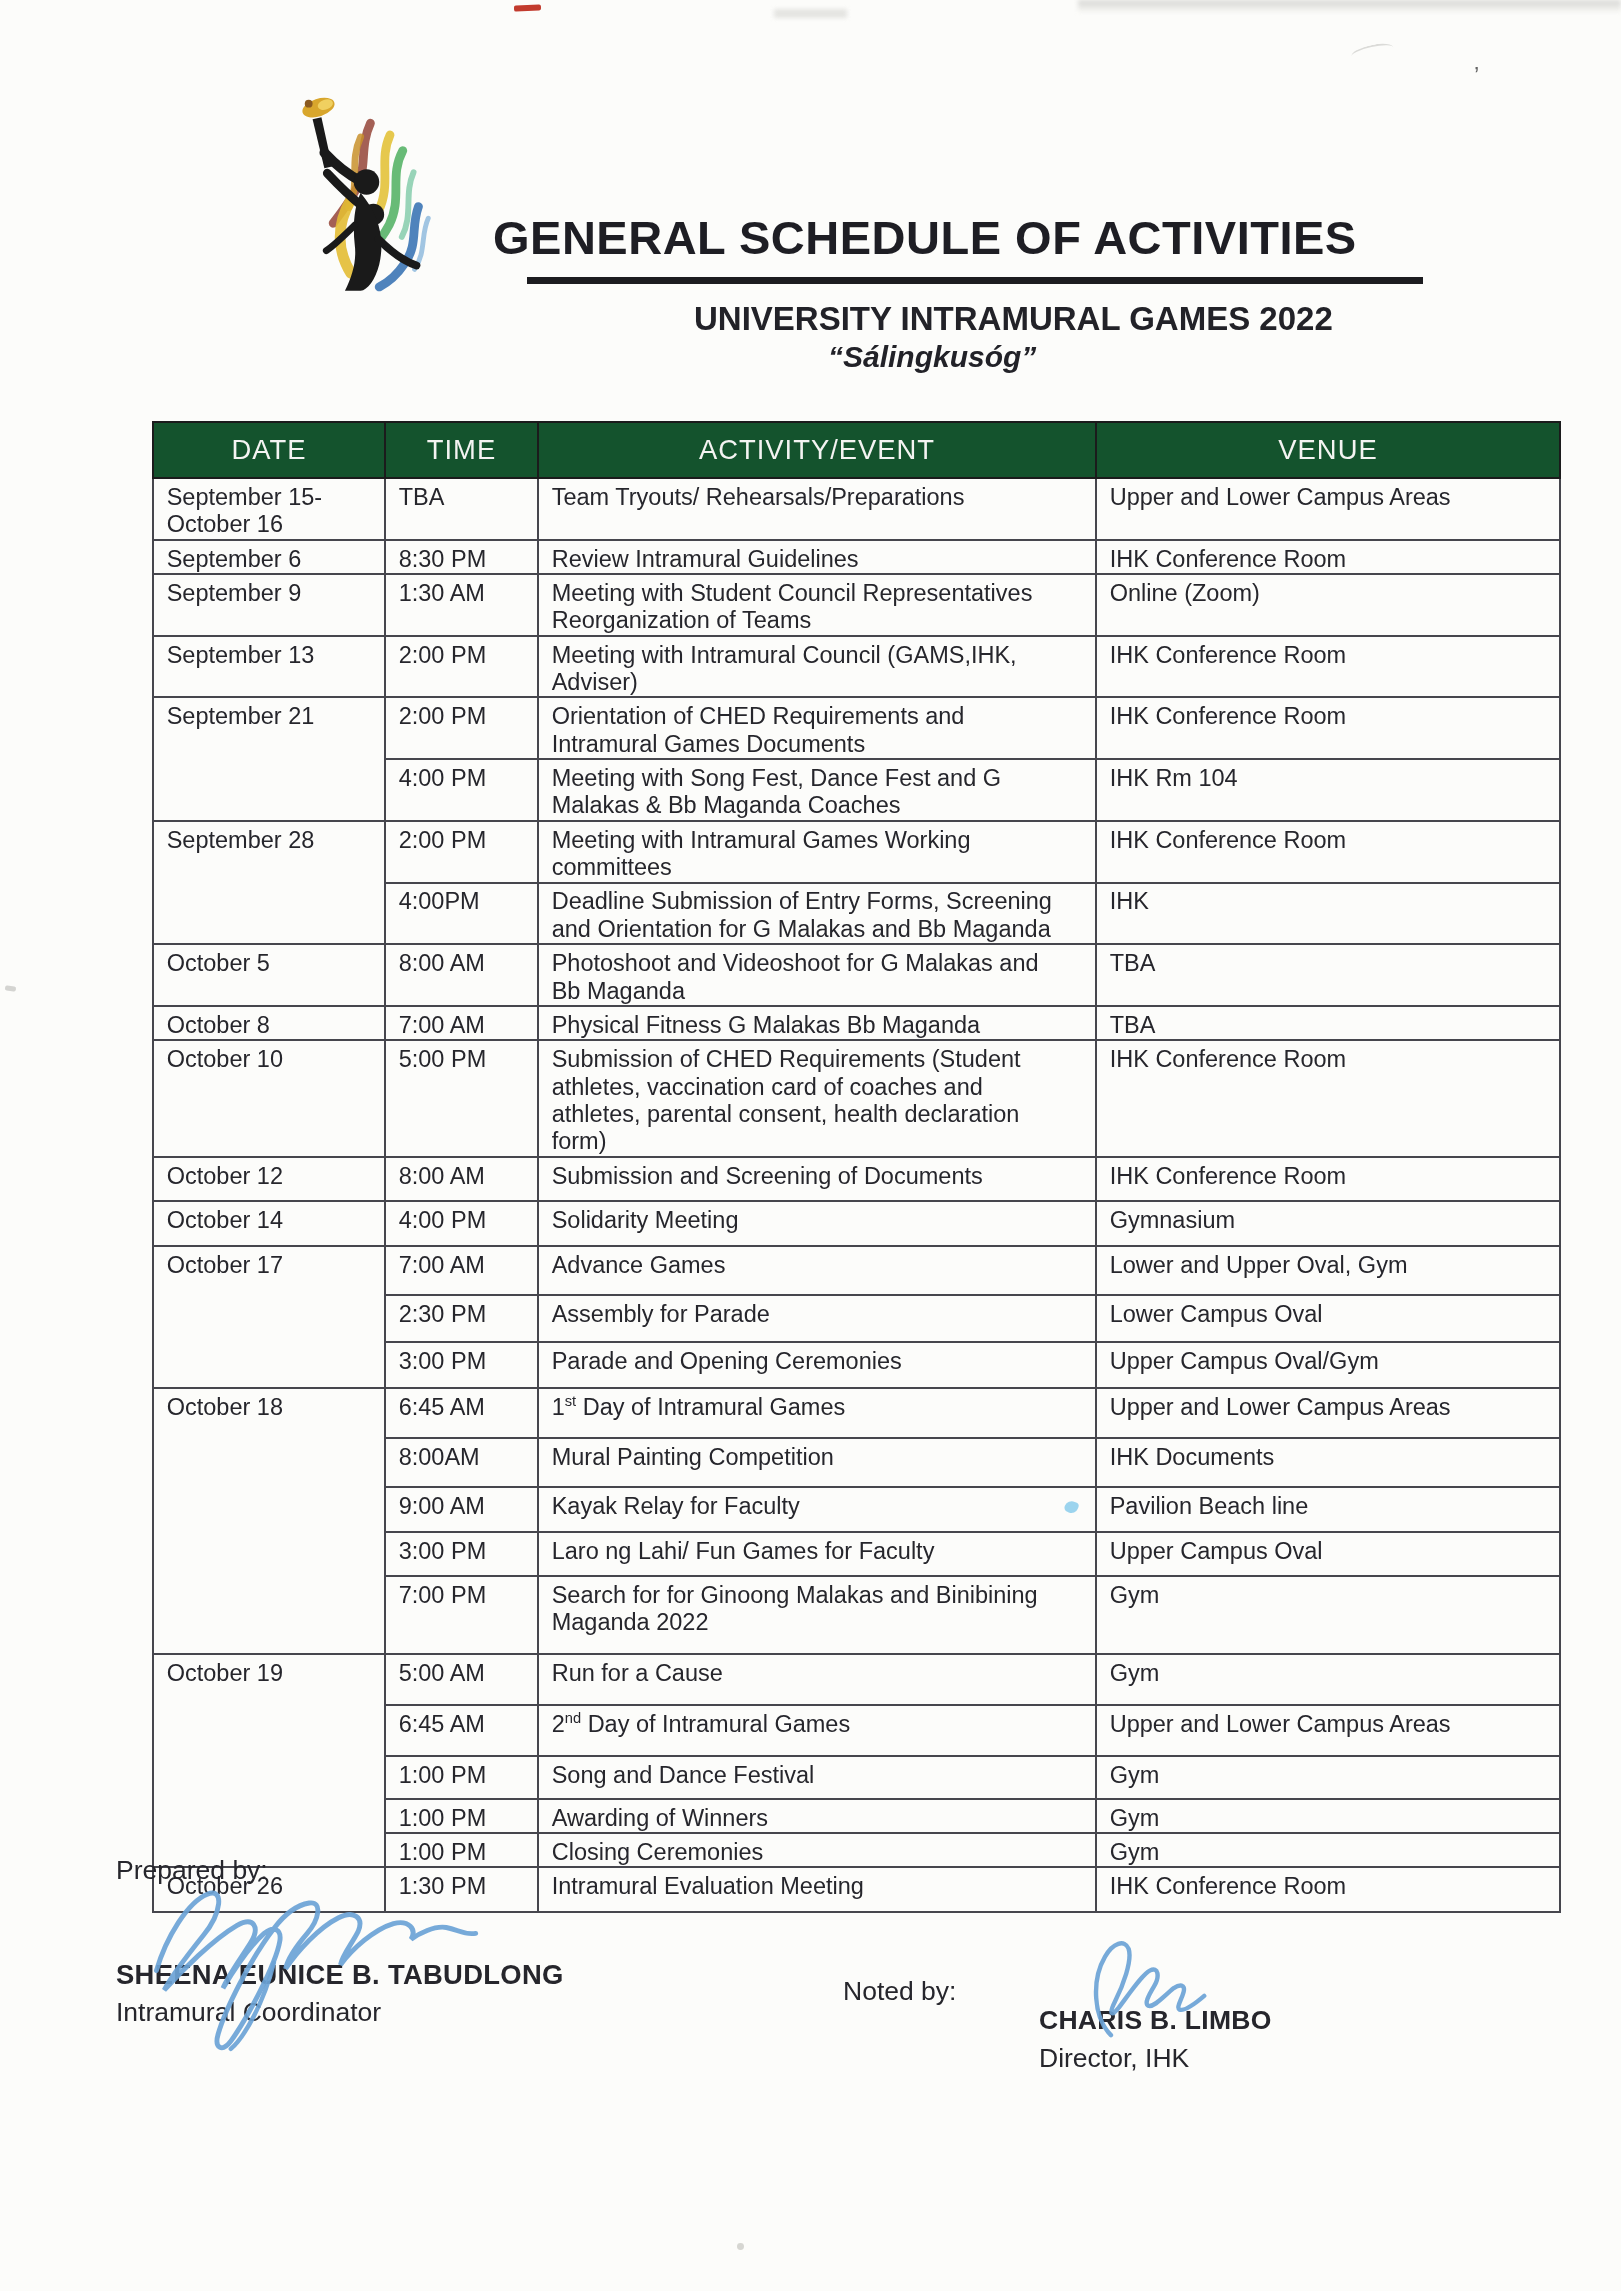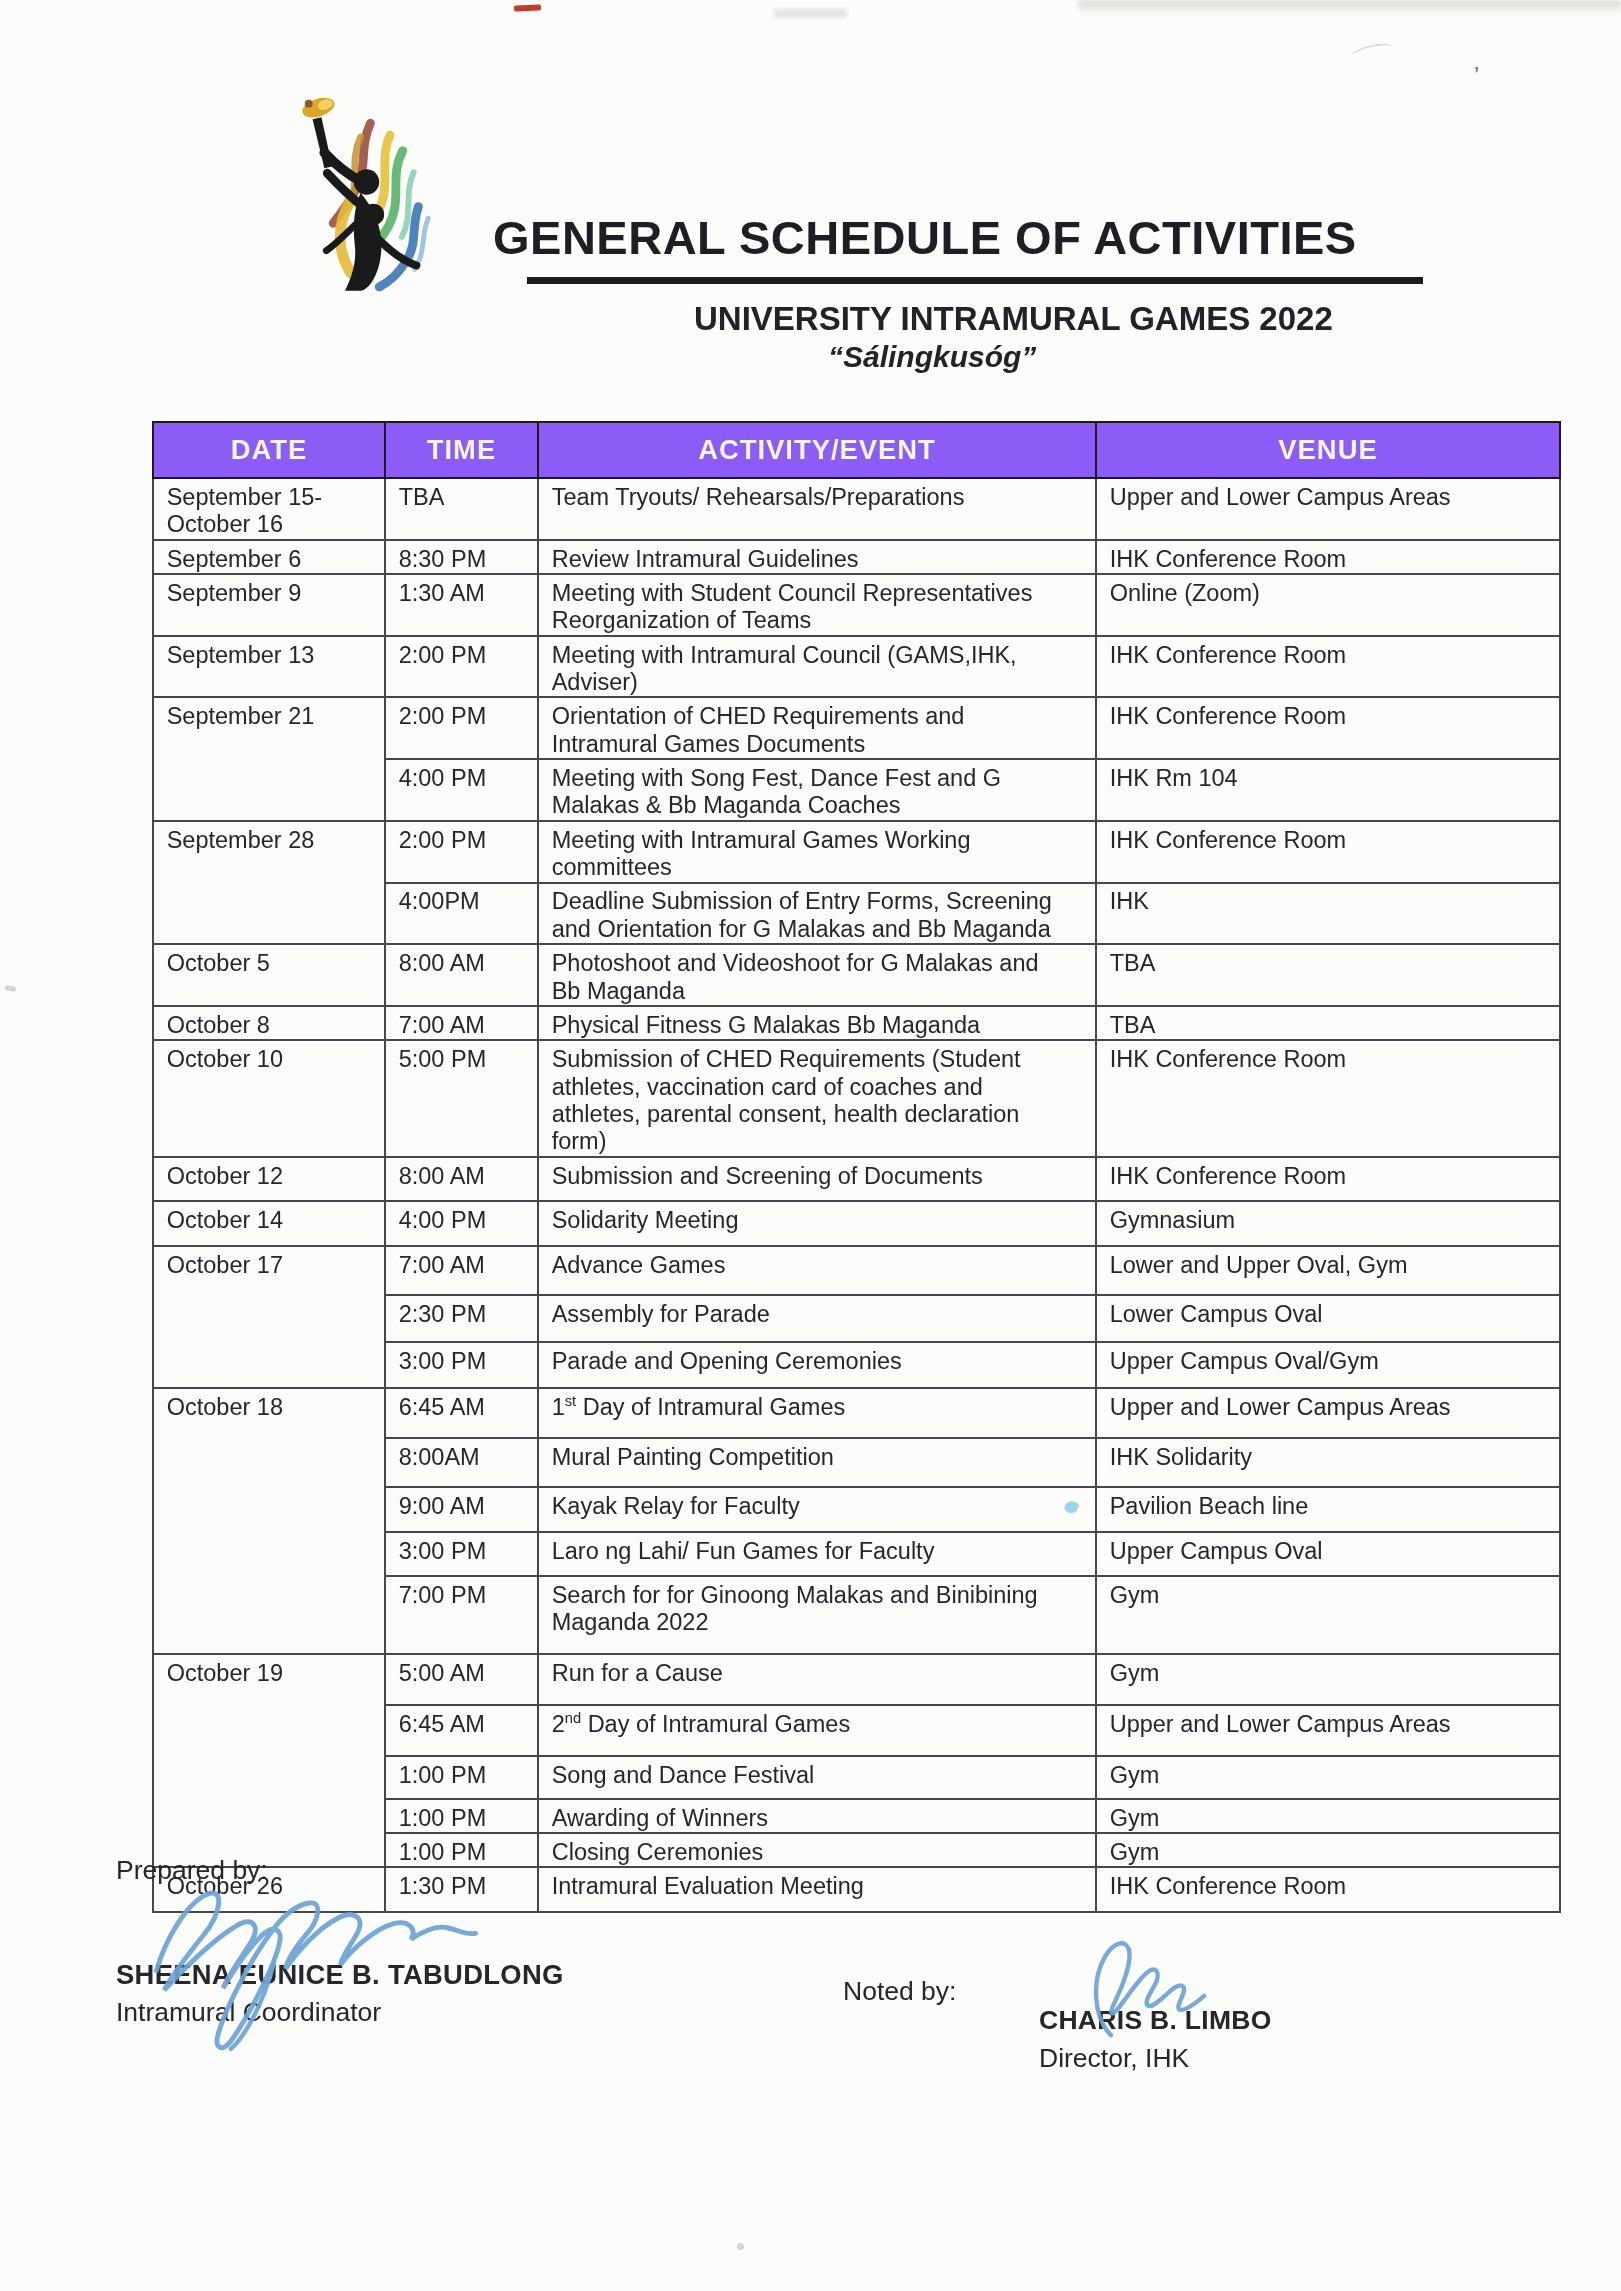--- a/index.html
+++ b/index.html
@@ -28,21 +28,21 @@
   .title{position:absolute;left:493px;top:210px;font-size:47px;font-weight:bold;
     letter-spacing:0.5px;color:#1e1e24;white-space:nowrap;}
   .title-rule{position:absolute;left:527px;top:277px;width:896px;height:6.9px;background:#1c1c20;}
   .subtitle{position:absolute;left:694px;top:300px;font-size:33px;font-weight:bold;
     color:#222228;white-space:nowrap;}
   .tagline{position:absolute;left:828px;top:340px;font-size:30px;font-weight:bold;
     font-style:italic;color:#222228;white-space:nowrap;}
   
   table.doc-table{position:absolute;left:152px;top:421px;width:1407px;
     border-collapse:collapse;table-layout:fixed;}
-  table.doc-table th{background:#8b5cf6;color:#f4f4f2;font-size:27.4px;font-weight:bold;
+  table.doc-table th{background:#14532d;color:#f4f4f2;font-size:27.4px;font-weight:normal;
     letter-spacing:1px;height:52px;border:2px solid #1b1b1c;text-align:center;vertical-align:middle;}
   table.doc-table td{border:2px solid #46464d;vertical-align:top;
     padding:4.9px 9.8px 0 12.7px;font-size:23.5px;line-height:27.4px;color:#26262c;
     white-space:pre-line;overflow:hidden;box-sizing:border-box;}
   table.doc-table td sup{font-size:14.7px;vertical-align:super;line-height:0;}
   .blue-mark{position:absolute;right:17.6px;top:13.7px;width:12.7px;height:11.8px;
     background:#7cc7ea;opacity:.75;border-radius:60% 30% 55% 35%;transform:rotate(22deg);}
   
   .prep-label{position:absolute;left:116px;top:1855px;font-size:26.5px;}
   .prep-name{position:absolute;left:116px;top:1959px;font-size:27.4px;font-weight:bold;letter-spacing:0.3px;}
@@ -218,21 +218,21 @@
         </tr>
         <tr style="height: 50px;">
           <td rowspan="5">October 18</td>
           <td>6:45 AM</td>
           <td><span>1</span><sup>st</sup><span> Day of Intramural Games</span></td>
           <td>Upper and Lower Campus Areas</td>
         </tr>
         <tr style="height: 49px; padding-left: 12px;">
           <td>8:00AM</td>
           <td>Mural Painting Competition</td>
-          <td>IHK Solidarity</td>
+          <td>IHK Documents</td>
         </tr>
         <tr style="height: 45px;">
           <td>9:00 AM</td>
           <td style="position: relative;">Kayak Relay for Faculty<span class="blue-mark"></span></td>
           <td>Pavilion Beach line</td>
         </tr>
         <tr style="height: 44px;">
           <td>3:00 PM</td>
           <td>Laro ng Lahi/ Fun Games for Faculty</td>
           <td>Upper Campus Oval</td>

